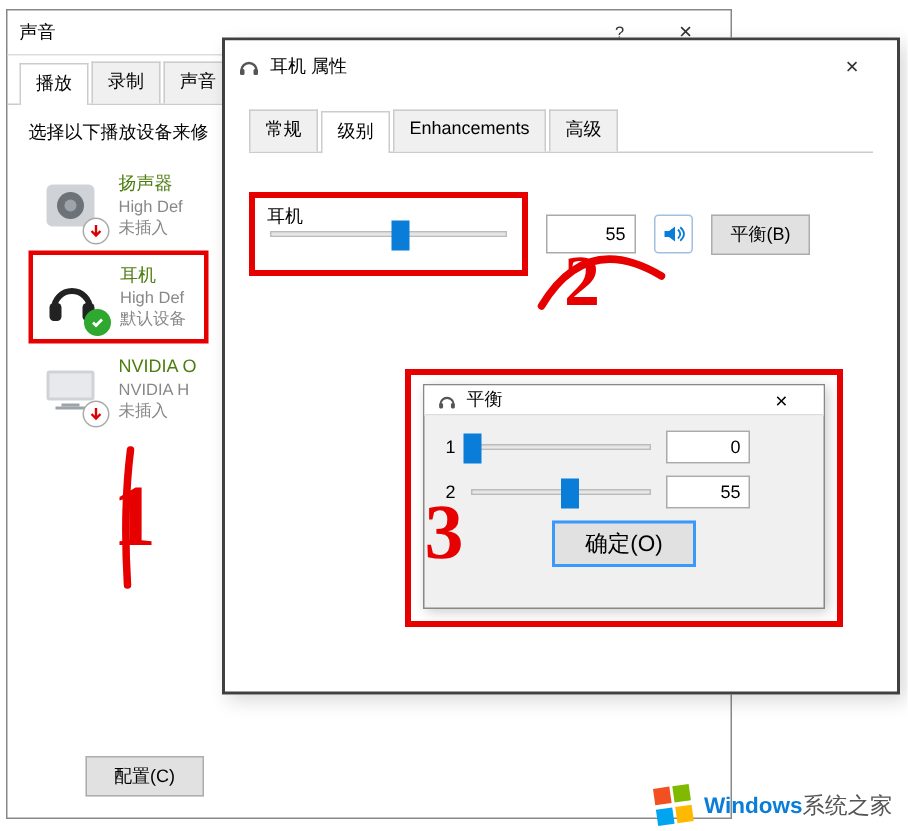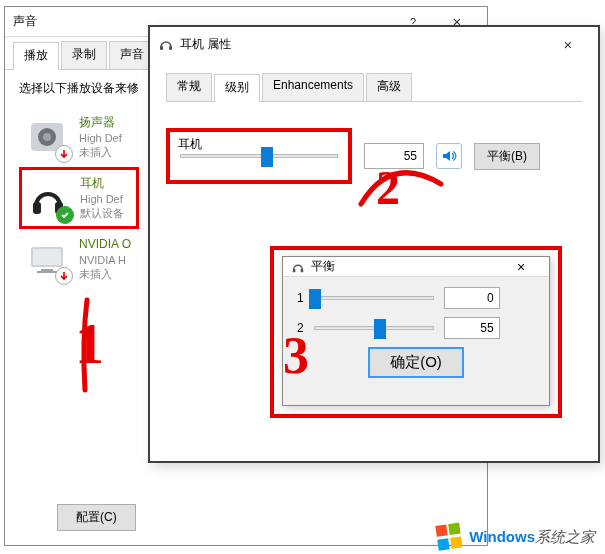--- a/index.html
+++ b/index.html
@@ -91,21 +91,21 @@
       position:absolute; border:4px solid #e60000; pointer-events:none;
     }
     .annotate-text {
       position:absolute; color:#e60000; font-family: "Segoe Script", cursive; font-weight:bold; pointer-events:none;
     }
 
     
     .watermark {
       position:absolute; right:10px; bottom:4px; display:flex; align-items:center; gap:6px; font-size:15px;
     }
-    .watermark .wtext { color:#555;font-style:italic; }
+    .watermark .wtext { color:#555; }
     .watermark .wblue { color:#0a7dd9; font-weight:600; }
     .wm-logo { display:flex; flex-wrap:wrap; width:26px; height:26px; gap:2px; transform:rotate(-8deg); }
     .wm-logo div { width:11px; height:11px; }
 
     
     svg { display:block; }
   </style>
 </head>
 <body>
 

